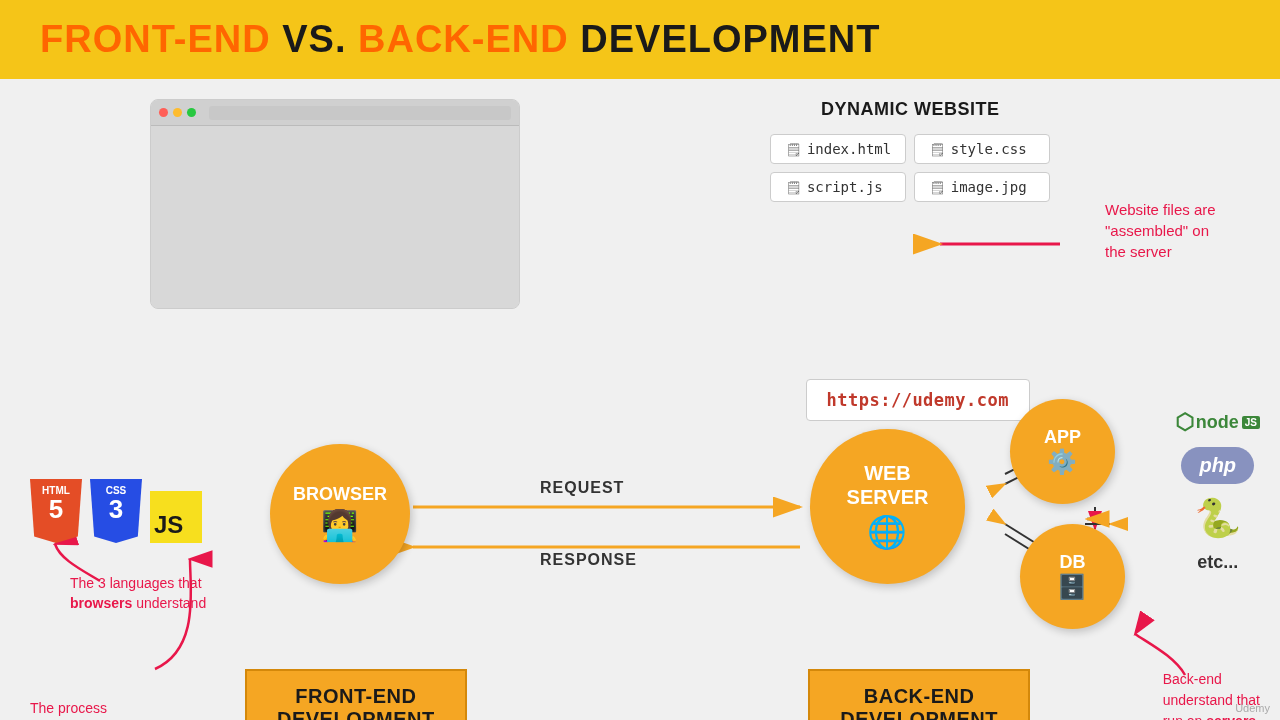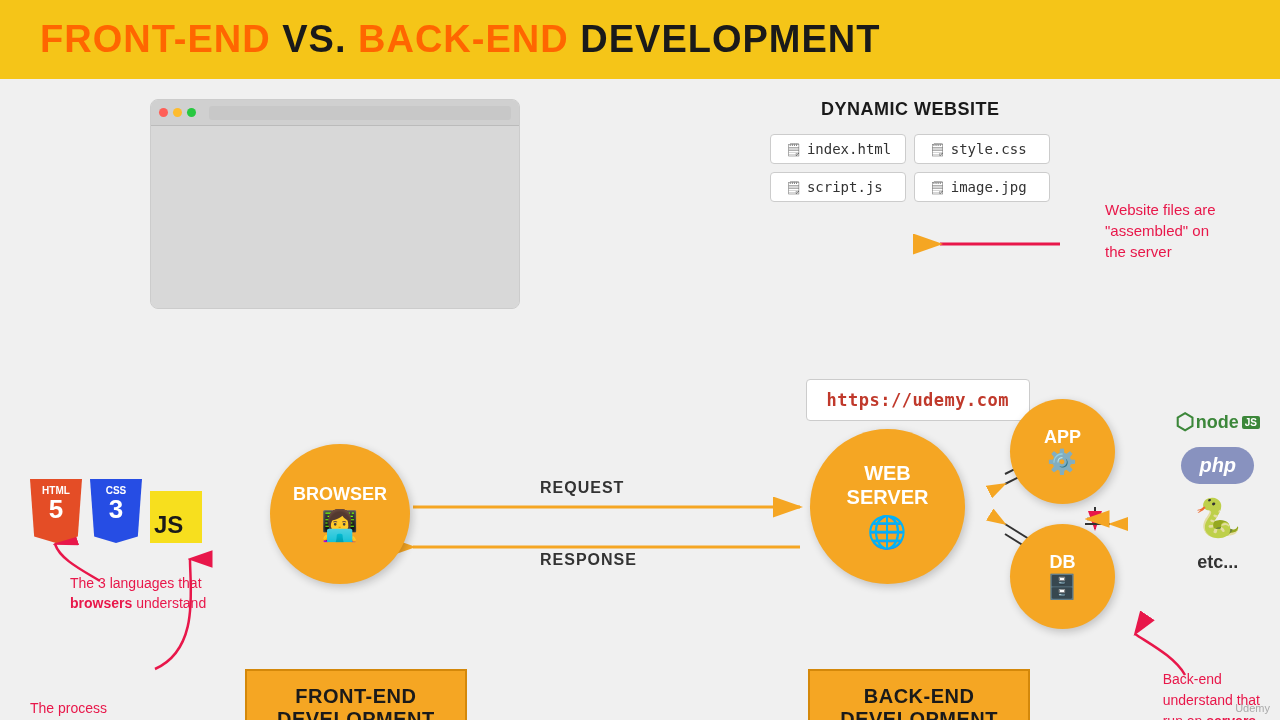--- a/index.html
+++ b/index.html
@@ -210,21 +210,21 @@
       color: white;
       font-weight: 900;
       font-size: 18px;
       box-shadow: 2px 3px 8px rgba(0,0,0,0.2);
     }
     .gear-icon { font-size: 24px; }
 
     
     .db-circle {
       position: absolute;
-      right: 165px;
+      right: 155px;
       top: 445px;
       width: 105px;
       height: 105px;
       background: #f5a623;
       border-radius: 50%;
       display: flex;
       flex-direction: column;
       align-items: center;
       justify-content: center;
       color: white;

